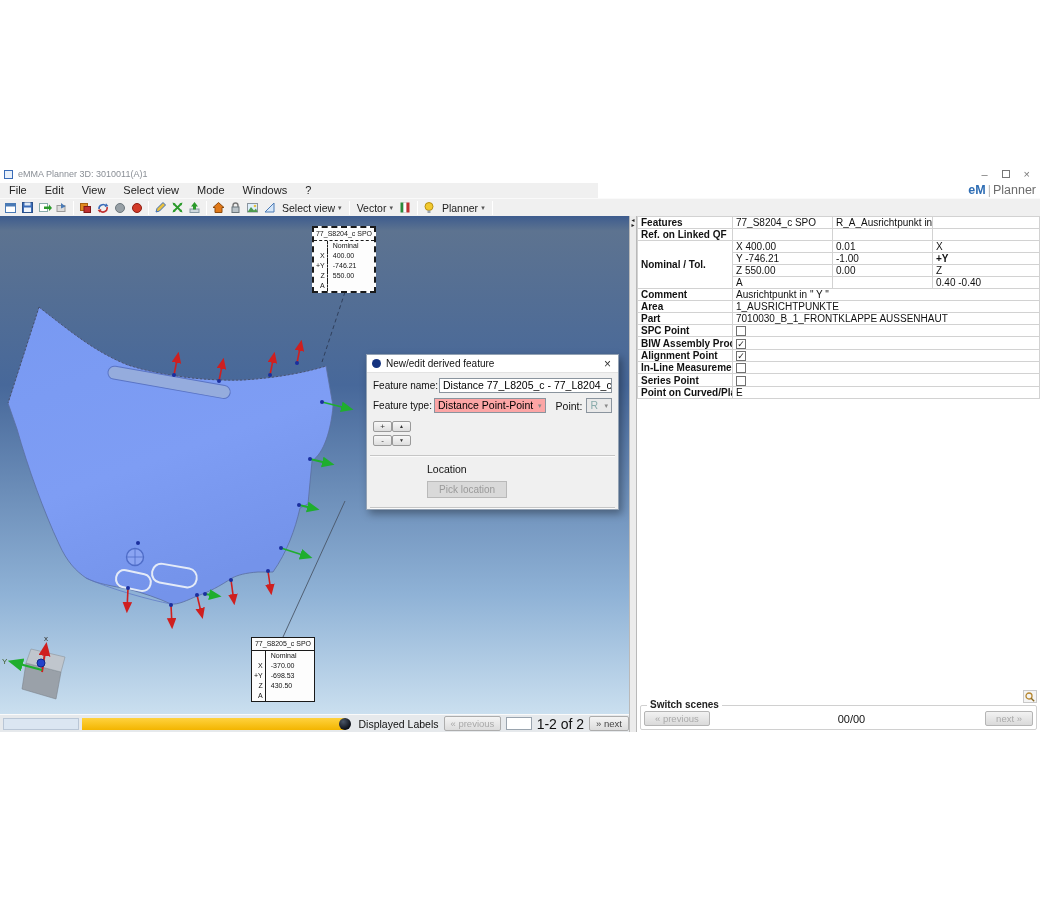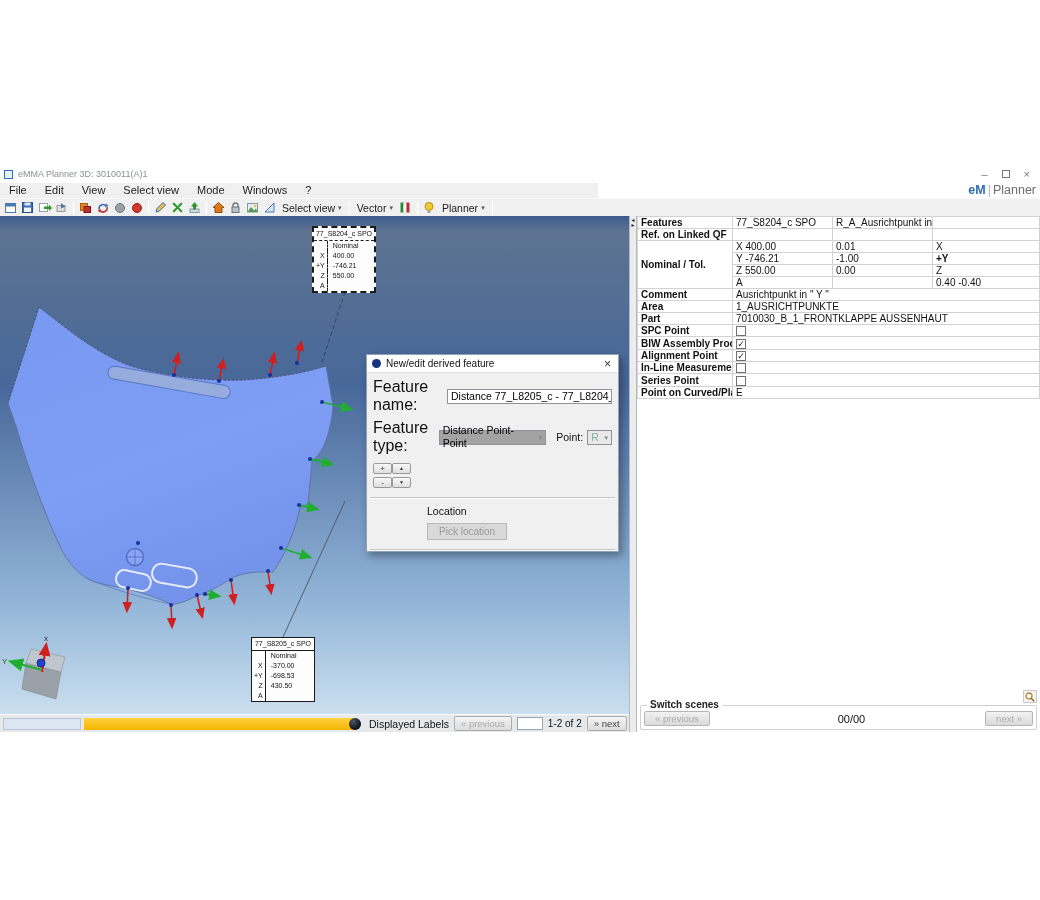--- a/index.html
+++ b/index.html
@@ -54,23 +54,23 @@
   .lbl-solid .axis { border-right:1px solid #1a1a1a; }
 
   
   .dialog { position:absolute; left:366px; top:138px; width:253px; background:#f0f0f0;
     border:1px solid #93a2b4; box-shadow:3px 4px 8px rgba(0,0,0,.35); z-index:20; }
   .dlg-title { height:18px; background:#fff; display:flex; align-items:center; padding:0 5px; border-bottom:1px solid #e2e2e2; }
   .dlg-ico { width:9px; height:9px; border-radius:50%; background:#15337f; margin-right:5px; }
   .dlg-title-text { font-size:10px; color:#111; flex:1; }
   .dlg-close { font-size:12px; color:#333; padding:0 2px; }
   .d-row { display:flex; align-items:center; margin:5px 6px 0; }
-  .d-label { font-size:16px; color:#111; width:74px; }
+  .d-label { font-size:10px; color:#111; width:66px; }
   .d-input { flex:1; height:15px; background:#fff; border:1px solid #8a949e; font-size:10.5px; padding:0 3px; line-height:13px; white-space:nowrap; overflow:hidden; }
-  .d-select { height:15px; background:#a3a3a3; border:1px solid #8a949e; font-size:10.5px; padding:0 3px; line-height:13px; display:flex; align-items:center; }
+  .d-select { height:15px; background:#fca5a5; border:1px solid #8a949e; font-size:10.5px; padding:0 3px; line-height:13px; display:flex; align-items:center; }
   .d-select::after { content:"▾"; font-size:7px; color:#888; margin-left:auto; padding-left:4px; }
   .d-type { width:120px; }
   .d-point-label { font-size:10.5px; color:#111; margin-left:10px; margin-right:4px; }
   .d-point { width:27px; background:#e9e9e9; color:#8aa; }
   .d-list { display:flex; margin:8px 6px 0; }
   .d-side { display:flex; flex-direction:column; gap:3px; }
   .mini-btn { width:19px; height:11px; background:linear-gradient(#f8f8f8,#dedede); border:1px solid #9a9a9a; border-radius:2px; font-size:8px; line-height:9px; text-align:center; color:#333; }
   .mini-arrow { font-size:5px; }
   .d-listbox { flex:1; height:66px; background:#fff; border:1px solid #8a949e; margin:0 5px; padding:1px 4px; overflow:hidden; }
   .d-listbox .item { font-size:10.5px; line-height:12px; color:#111; white-space:nowrap; }
@@ -83,21 +83,21 @@
   
   .bottombar { height:18px; background:#e6e9ec; border-top:1px solid #fafafa; display:flex; align-items:center; overflow:hidden; }
   .bb-pale { width:78px; height:12px; margin-left:3px; background:#dbe6f2; border:1px solid #b9c6d6; }
   .bb-yellow { width:272px; height:12px; margin-left:3px; background:linear-gradient(#ffd23e,#f3b500); position:relative; }
   .bb-circle { position:absolute; right:-5px; top:0; width:12px; height:12px; border-radius:50%; background:radial-gradient(circle at 35% 30%, #4a5668, #0c1018 70%); }
   .bb-text { font-size:10.5px; color:#111; margin-left:13px; white-space:nowrap; }
   .bb-btn { margin-left:5px; padding:1px 6px; background:linear-gradient(#f4f4f4,#dcdcdc); border:1px solid #adadad; border-radius:2px; font-size:9.5px; white-space:nowrap; }
   .bb-btn.off { color:#a8a8a8; }
   .bb-btn.on { color:#444; }
   .bb-input { width:26px; height:13px; background:#fff; border:1px solid #9aa4ae; margin-left:5px; }
-  .bb-range { font-size:10px; color:#111; margin-left:5px; white-space:nowrap;text-align:center; }
+  .bb-range { font-size:14px; color:#111; margin-left:5px; white-space:nowrap;text-align:center; }
 
   
   .splitter { width:8px; background:#ececec; border-left:1px solid #b9b9b9; border-right:1px solid #b9b9b9; display:flex; flex-direction:column; align-items:center; padding-top:2px; }
   .split-arrow { font-size:5px; color:#222; line-height:5px; }
 
   
   .right-panel { flex:1; background:#fff; display:flex; flex-direction:column; overflow:hidden; }
   .prop-table { border-collapse:collapse; width:100%; table-layout:fixed; }
   .prop-table td { border:1px solid #d2d2d2; height:12px; font-size:10px; padding:0 3px; white-space:nowrap; overflow:hidden; color:#111; }
   .prop-table td.lab { font-weight:bold; width:95px; }

